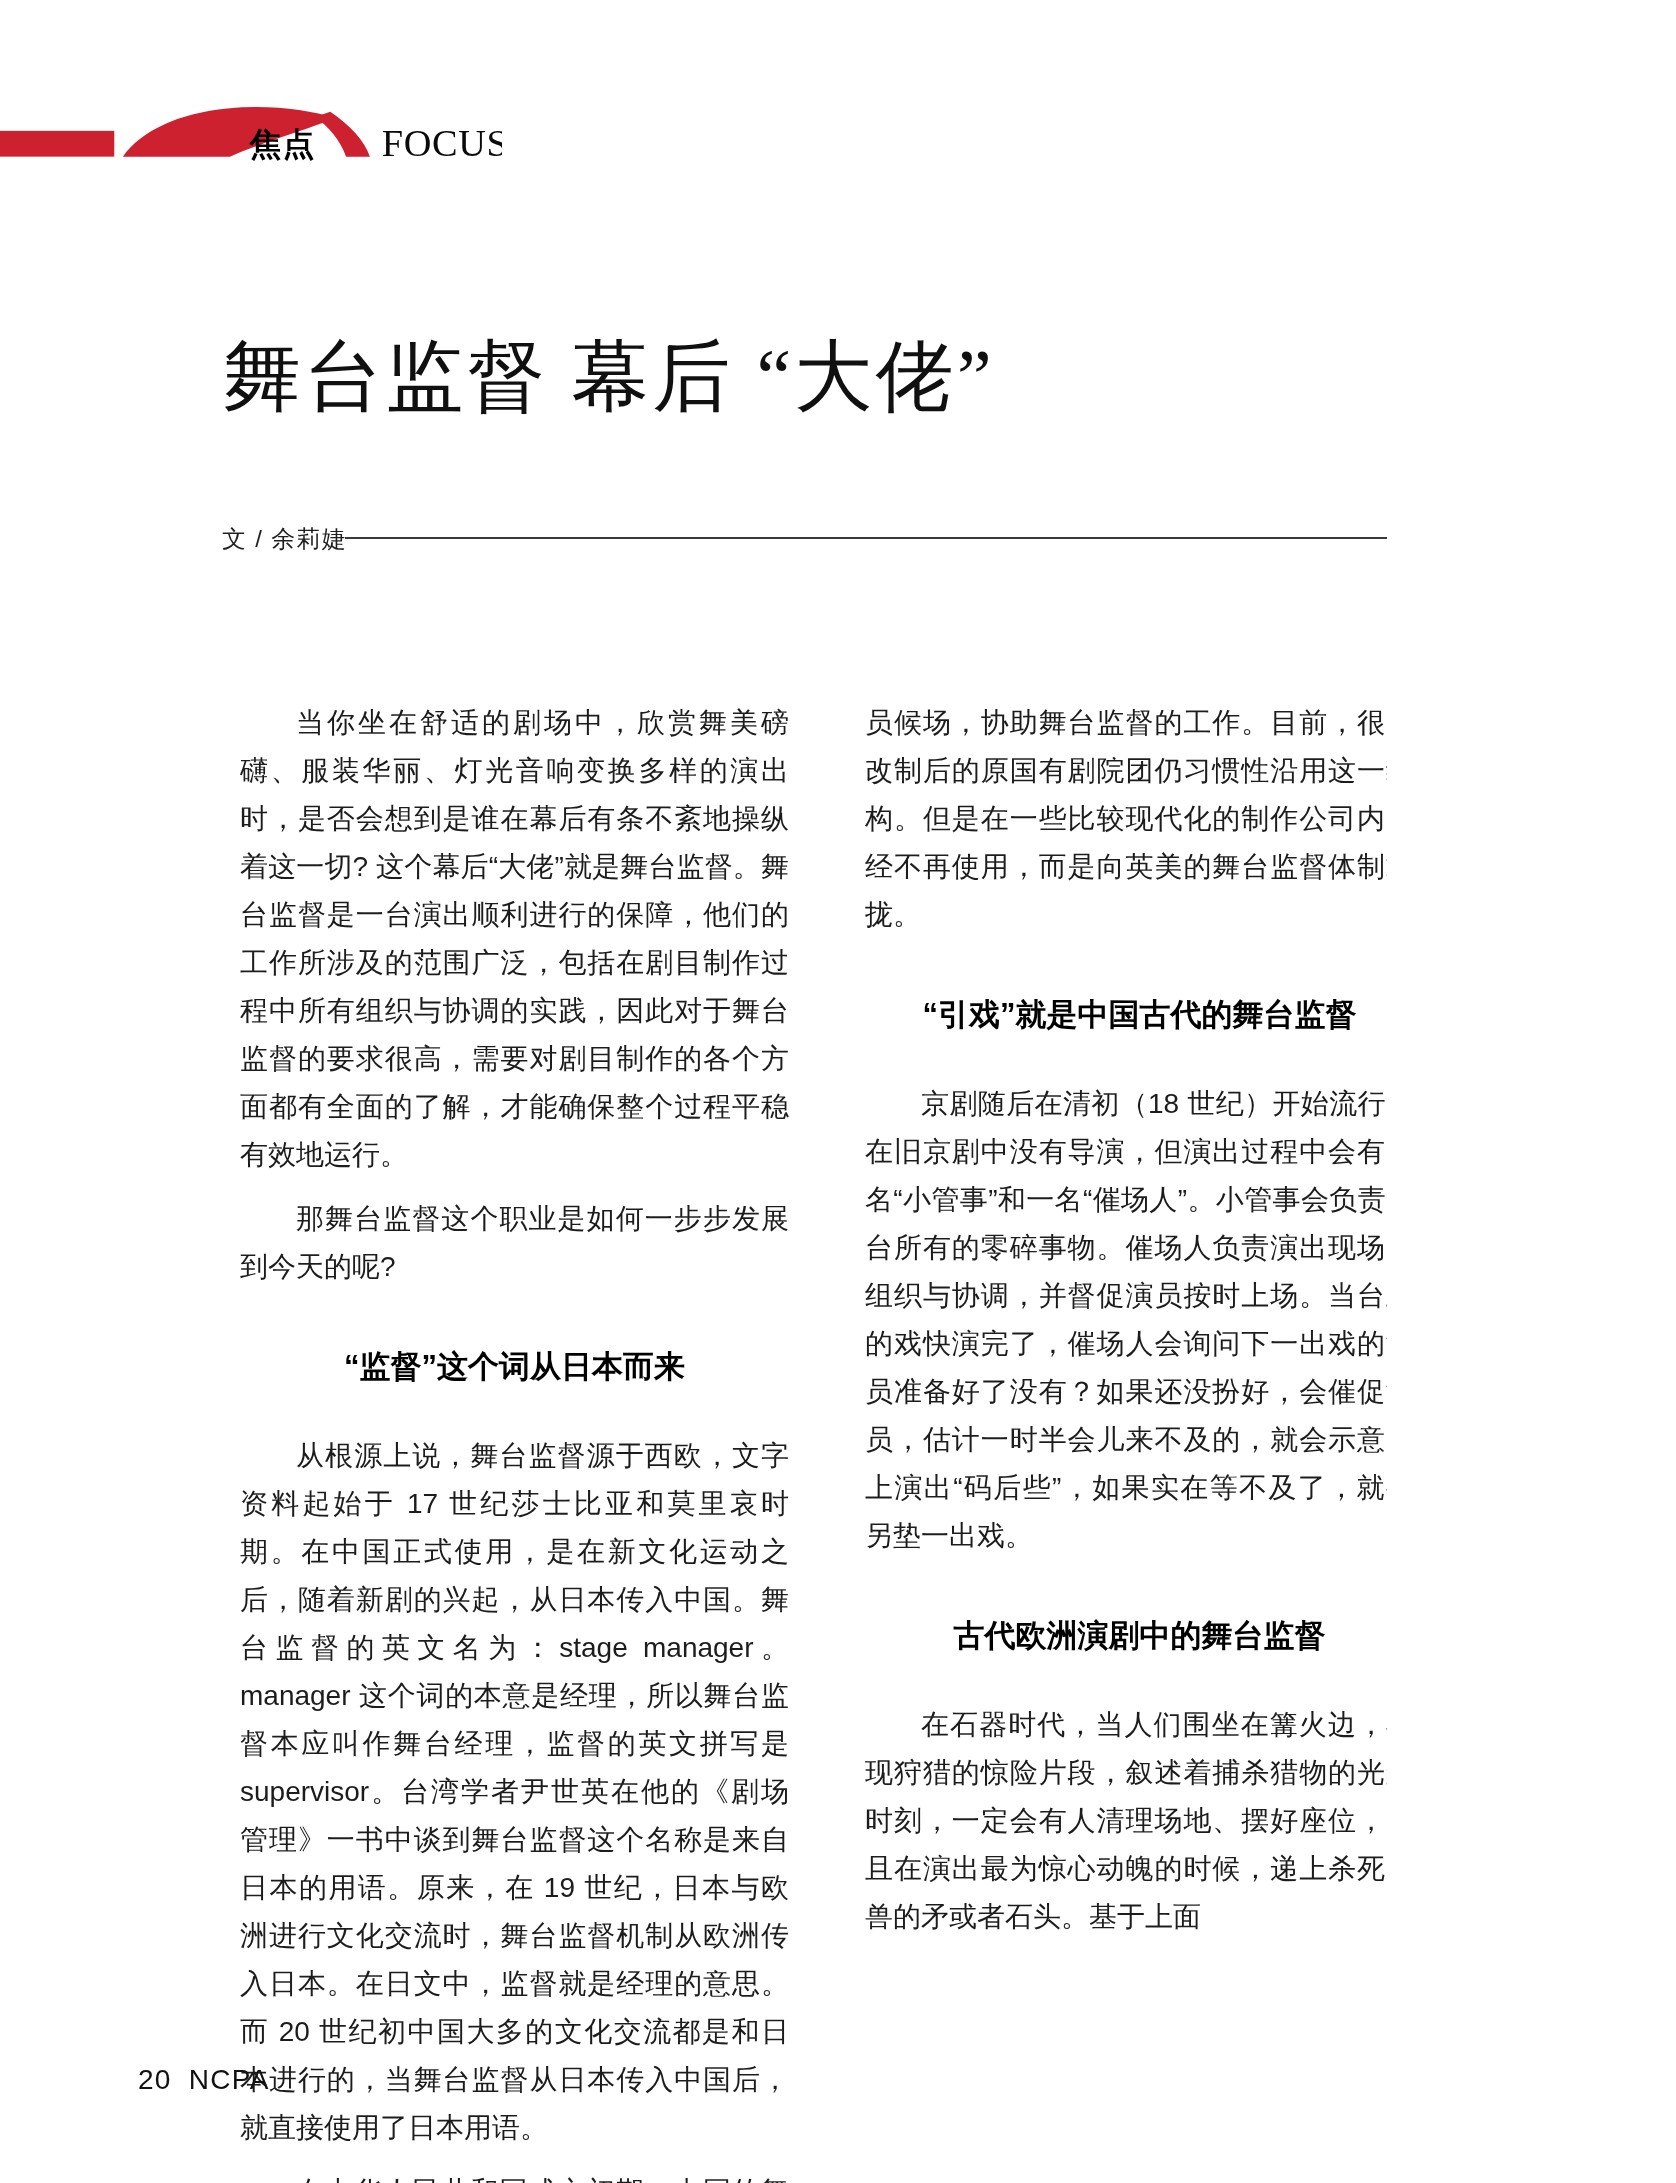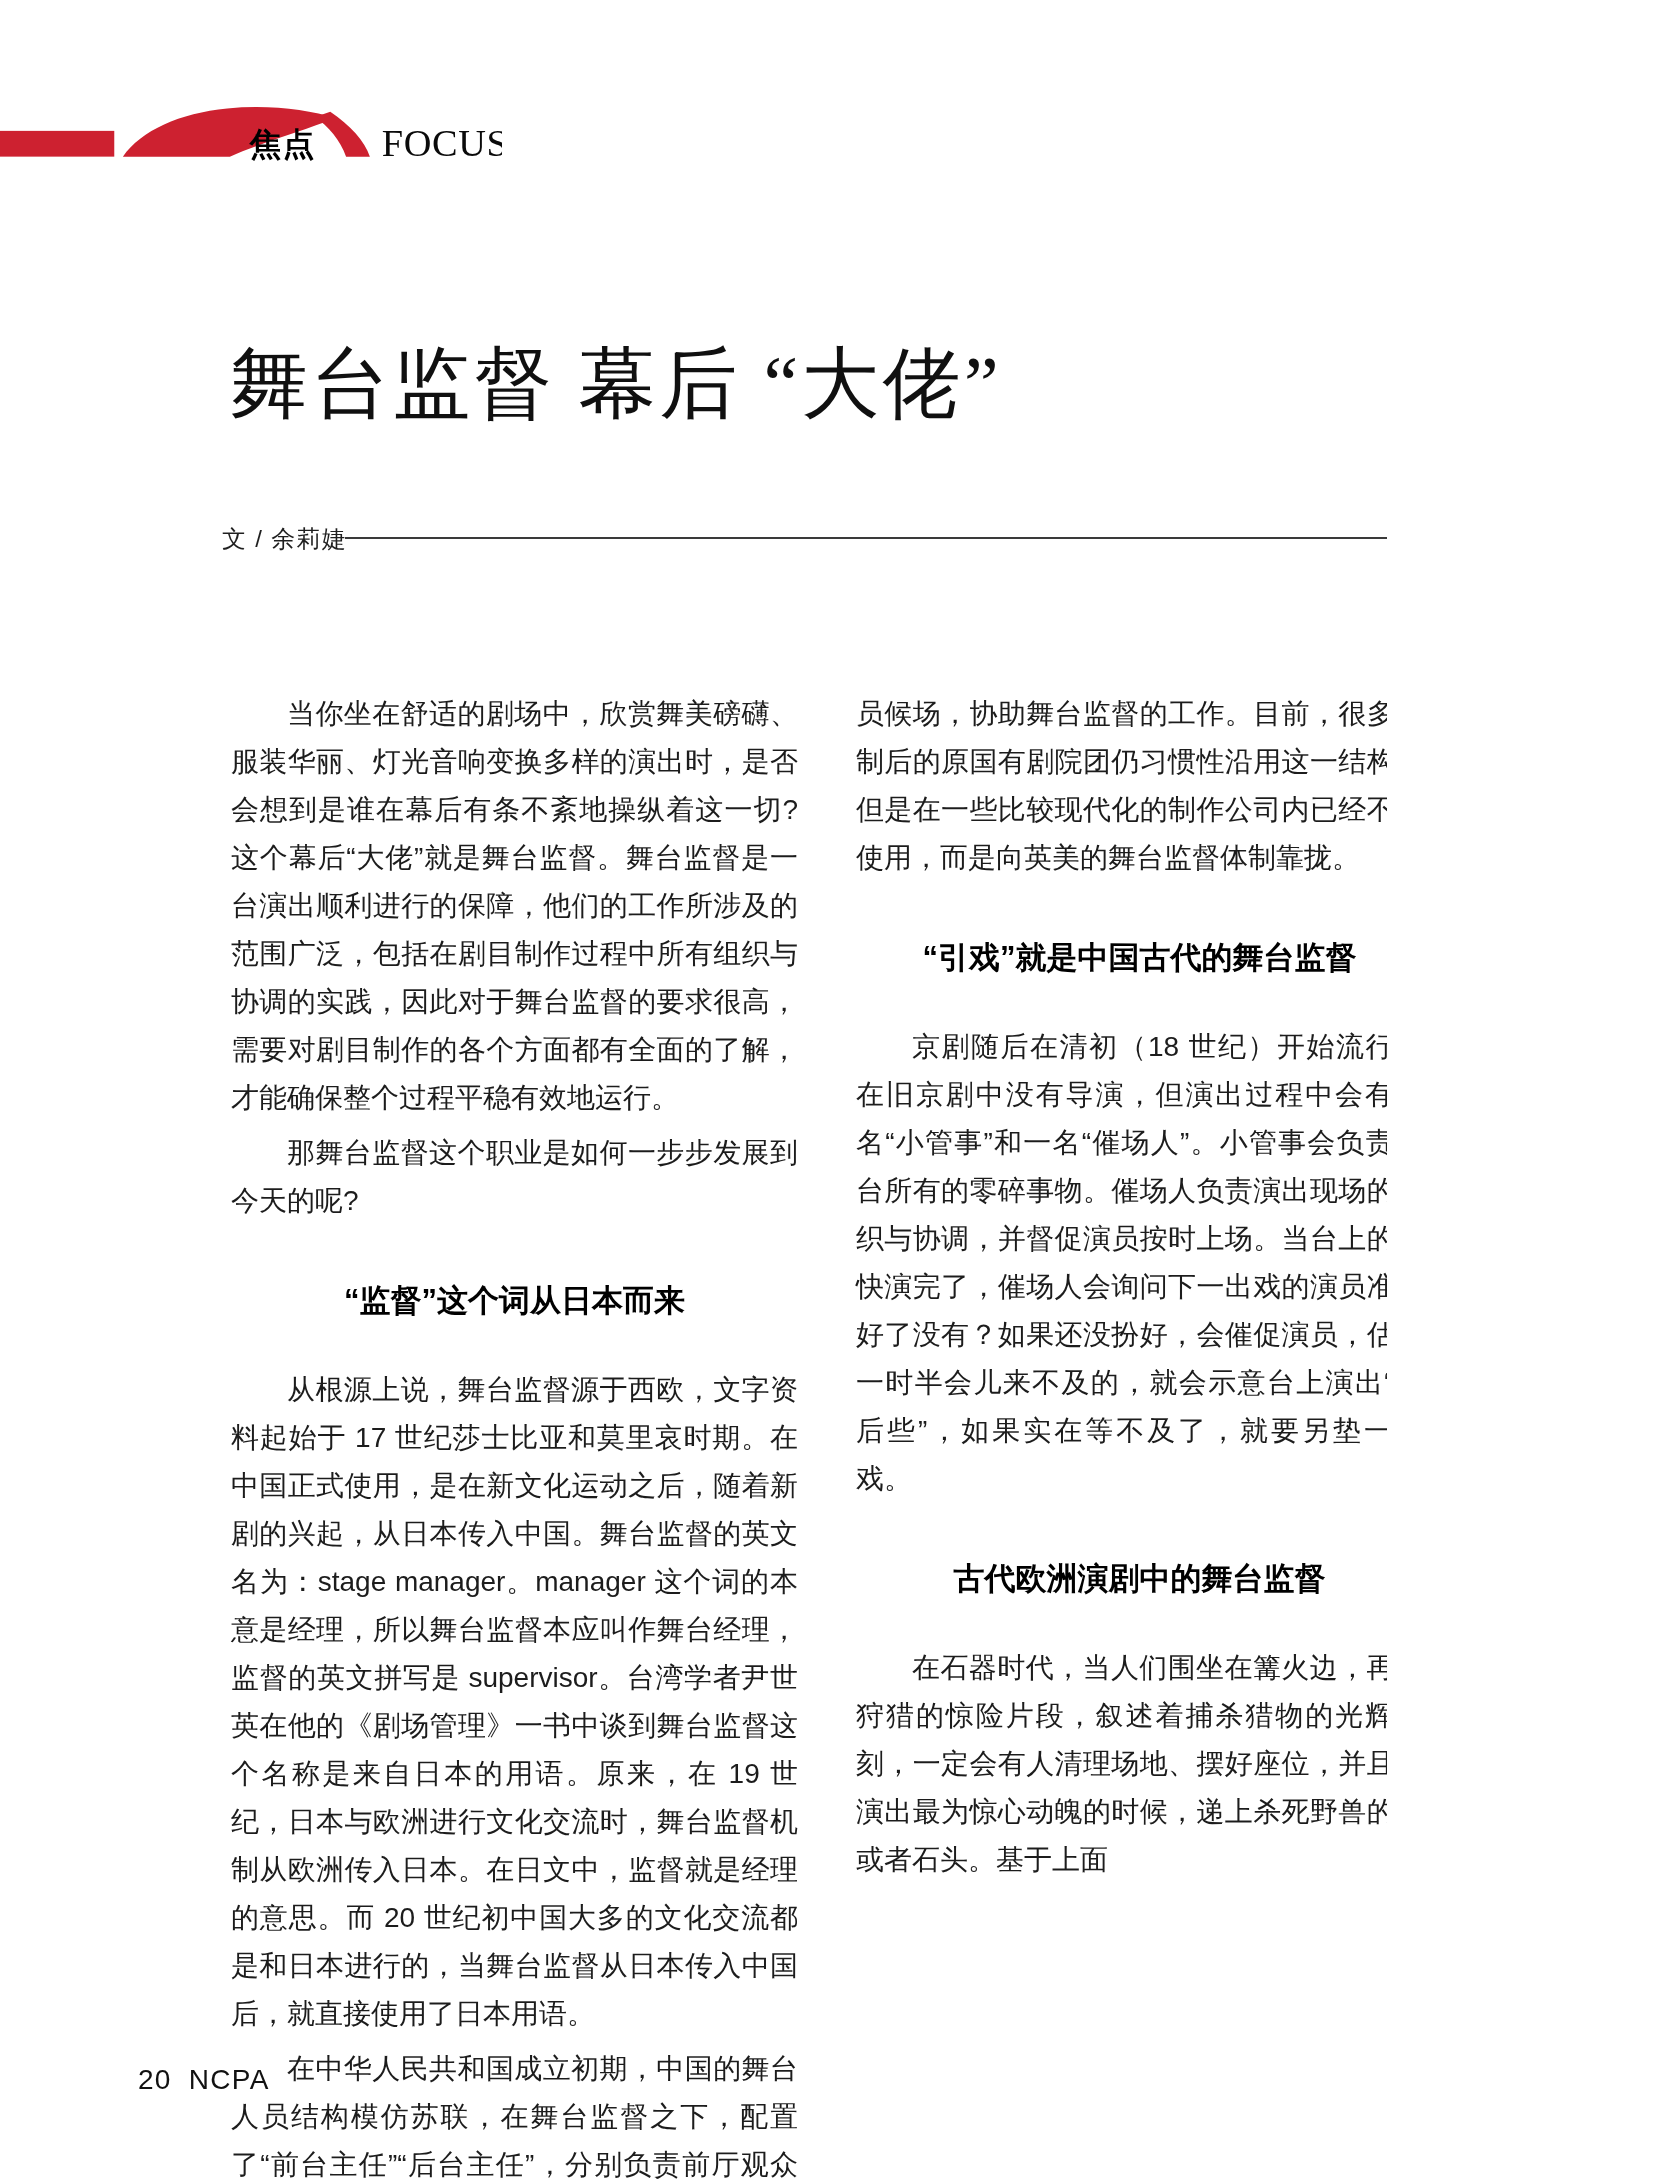--- a/index.html
+++ b/index.html
@@ -22,21 +22,21 @@
   .logo-en-text {
     font-family: "Liberation Serif", "DejaVu Serif", serif;
     font-weight: 400;
   }
 
   
   .article-title {
     position: absolute;
     left: 223px;
     top: 325px;
-    margin: 7px;
+    margin: 0;
     font-family: "Liberation Serif", "DejaVu Serif", serif;
     font-weight: 400;
     font-size: 78px;
     letter-spacing: 3.3px;
     color: #101010;
     white-space: nowrap;
   }
   .byline {
     position: absolute;
     left: 222px;
@@ -61,21 +61,21 @@
     top: 683px;
     width: 581px;
     font-size: 28px;
     line-height: 48px;
     text-align: justify;
     text-justify: inter-ideograph;
     color: #1c1c1c;
   }
   .col-left  { left: 224px; }
   .col-right { left: 849px; }
-  .col p.body { margin: 7px; text-indent: 2em; }
+  .col p.body { margin: 16px; text-indent: 2em; }
   .col p.body.no-indent { text-indent: 0; }
   .col h3.subhead {
     font-size: 31px;
     font-weight: 700;
     line-height: 38px;
     color: #000000;
     margin: 57px 0 46px 0;
     text-indent: 0;
     text-align: center;
   }

